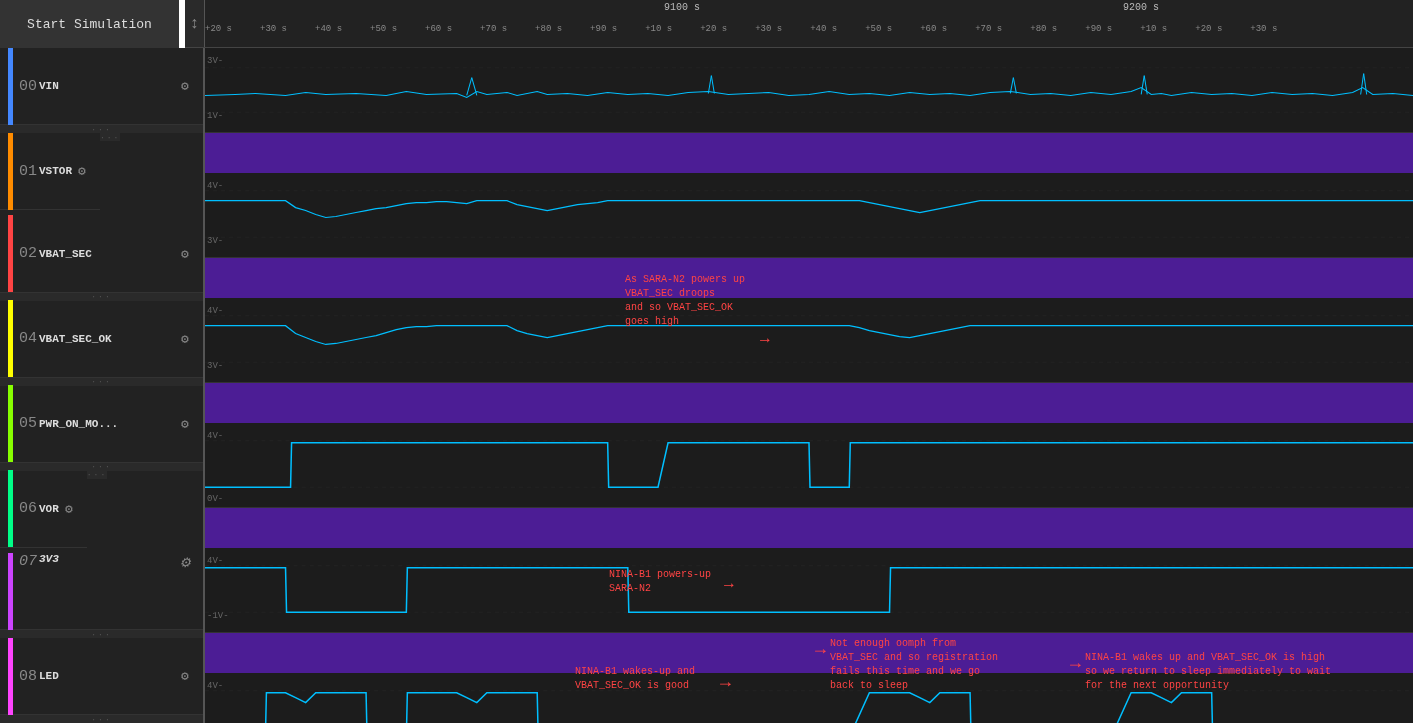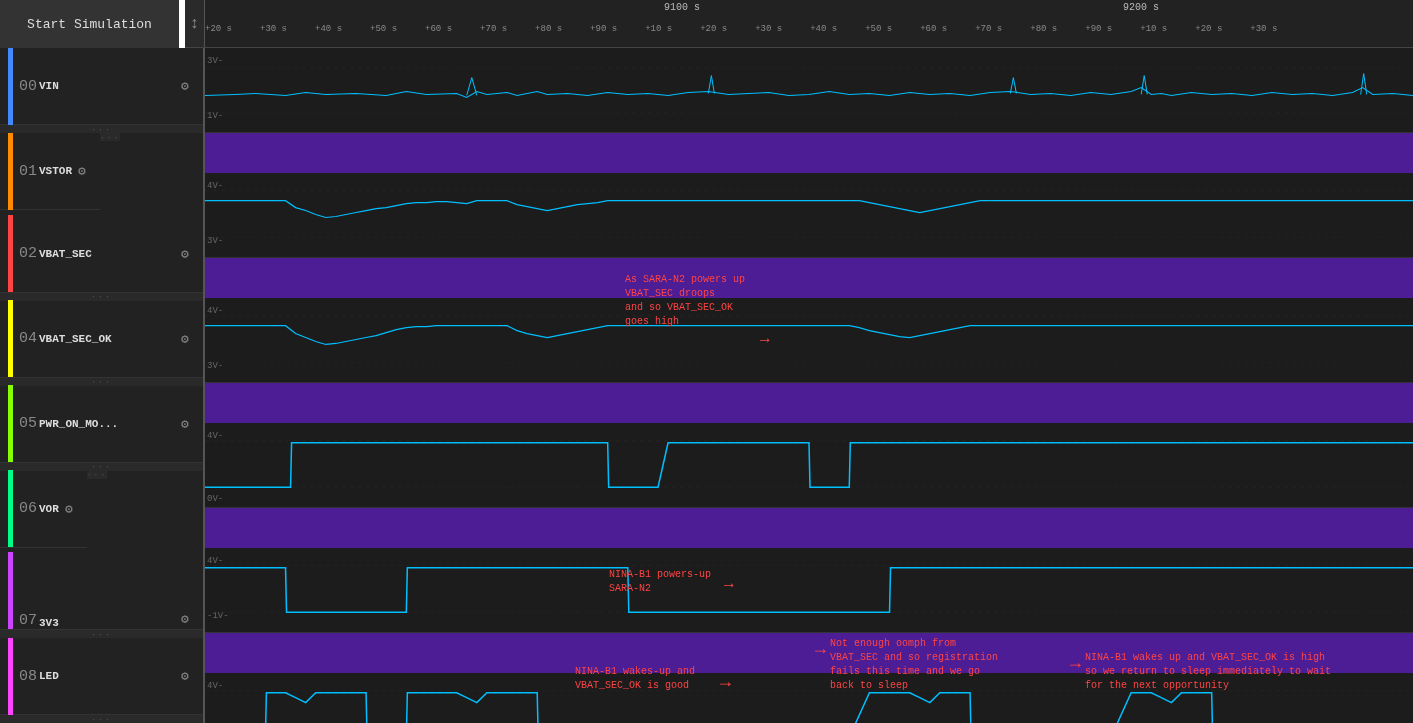--- a/index.html
+++ b/index.html
@@ -282,21 +282,21 @@
           <span class="channel-number">06</span>
           <span class="channel-name">VOR</span>
           <span class="channel-gear">⚙</span>
         </div>
         <div class="drag-handle">
             <span class="drag-dots">···</span>
           </div>
       </div>
 
       <div style="height:85px; display:flex; flex-direction:column;">
-        <div class="channel-label-row" style="height:77px; align-items:flex-end;">
+        <div class="channel-label-row" style="height:77px; align-items:flex-start;font-style:italic;">
           <div style="width:5px; height:77px; background:#cc44ff; margin-right:6px; flex-shrink:0;"></div>
           <span class="channel-number">07</span>
           <span class="channel-name">3V3</span>
           <span class="channel-gear">⚙</span>
         </div>
         <div class="drag-handle">
             <span class="drag-dots">···</span>
           </div>
       </div>
 

